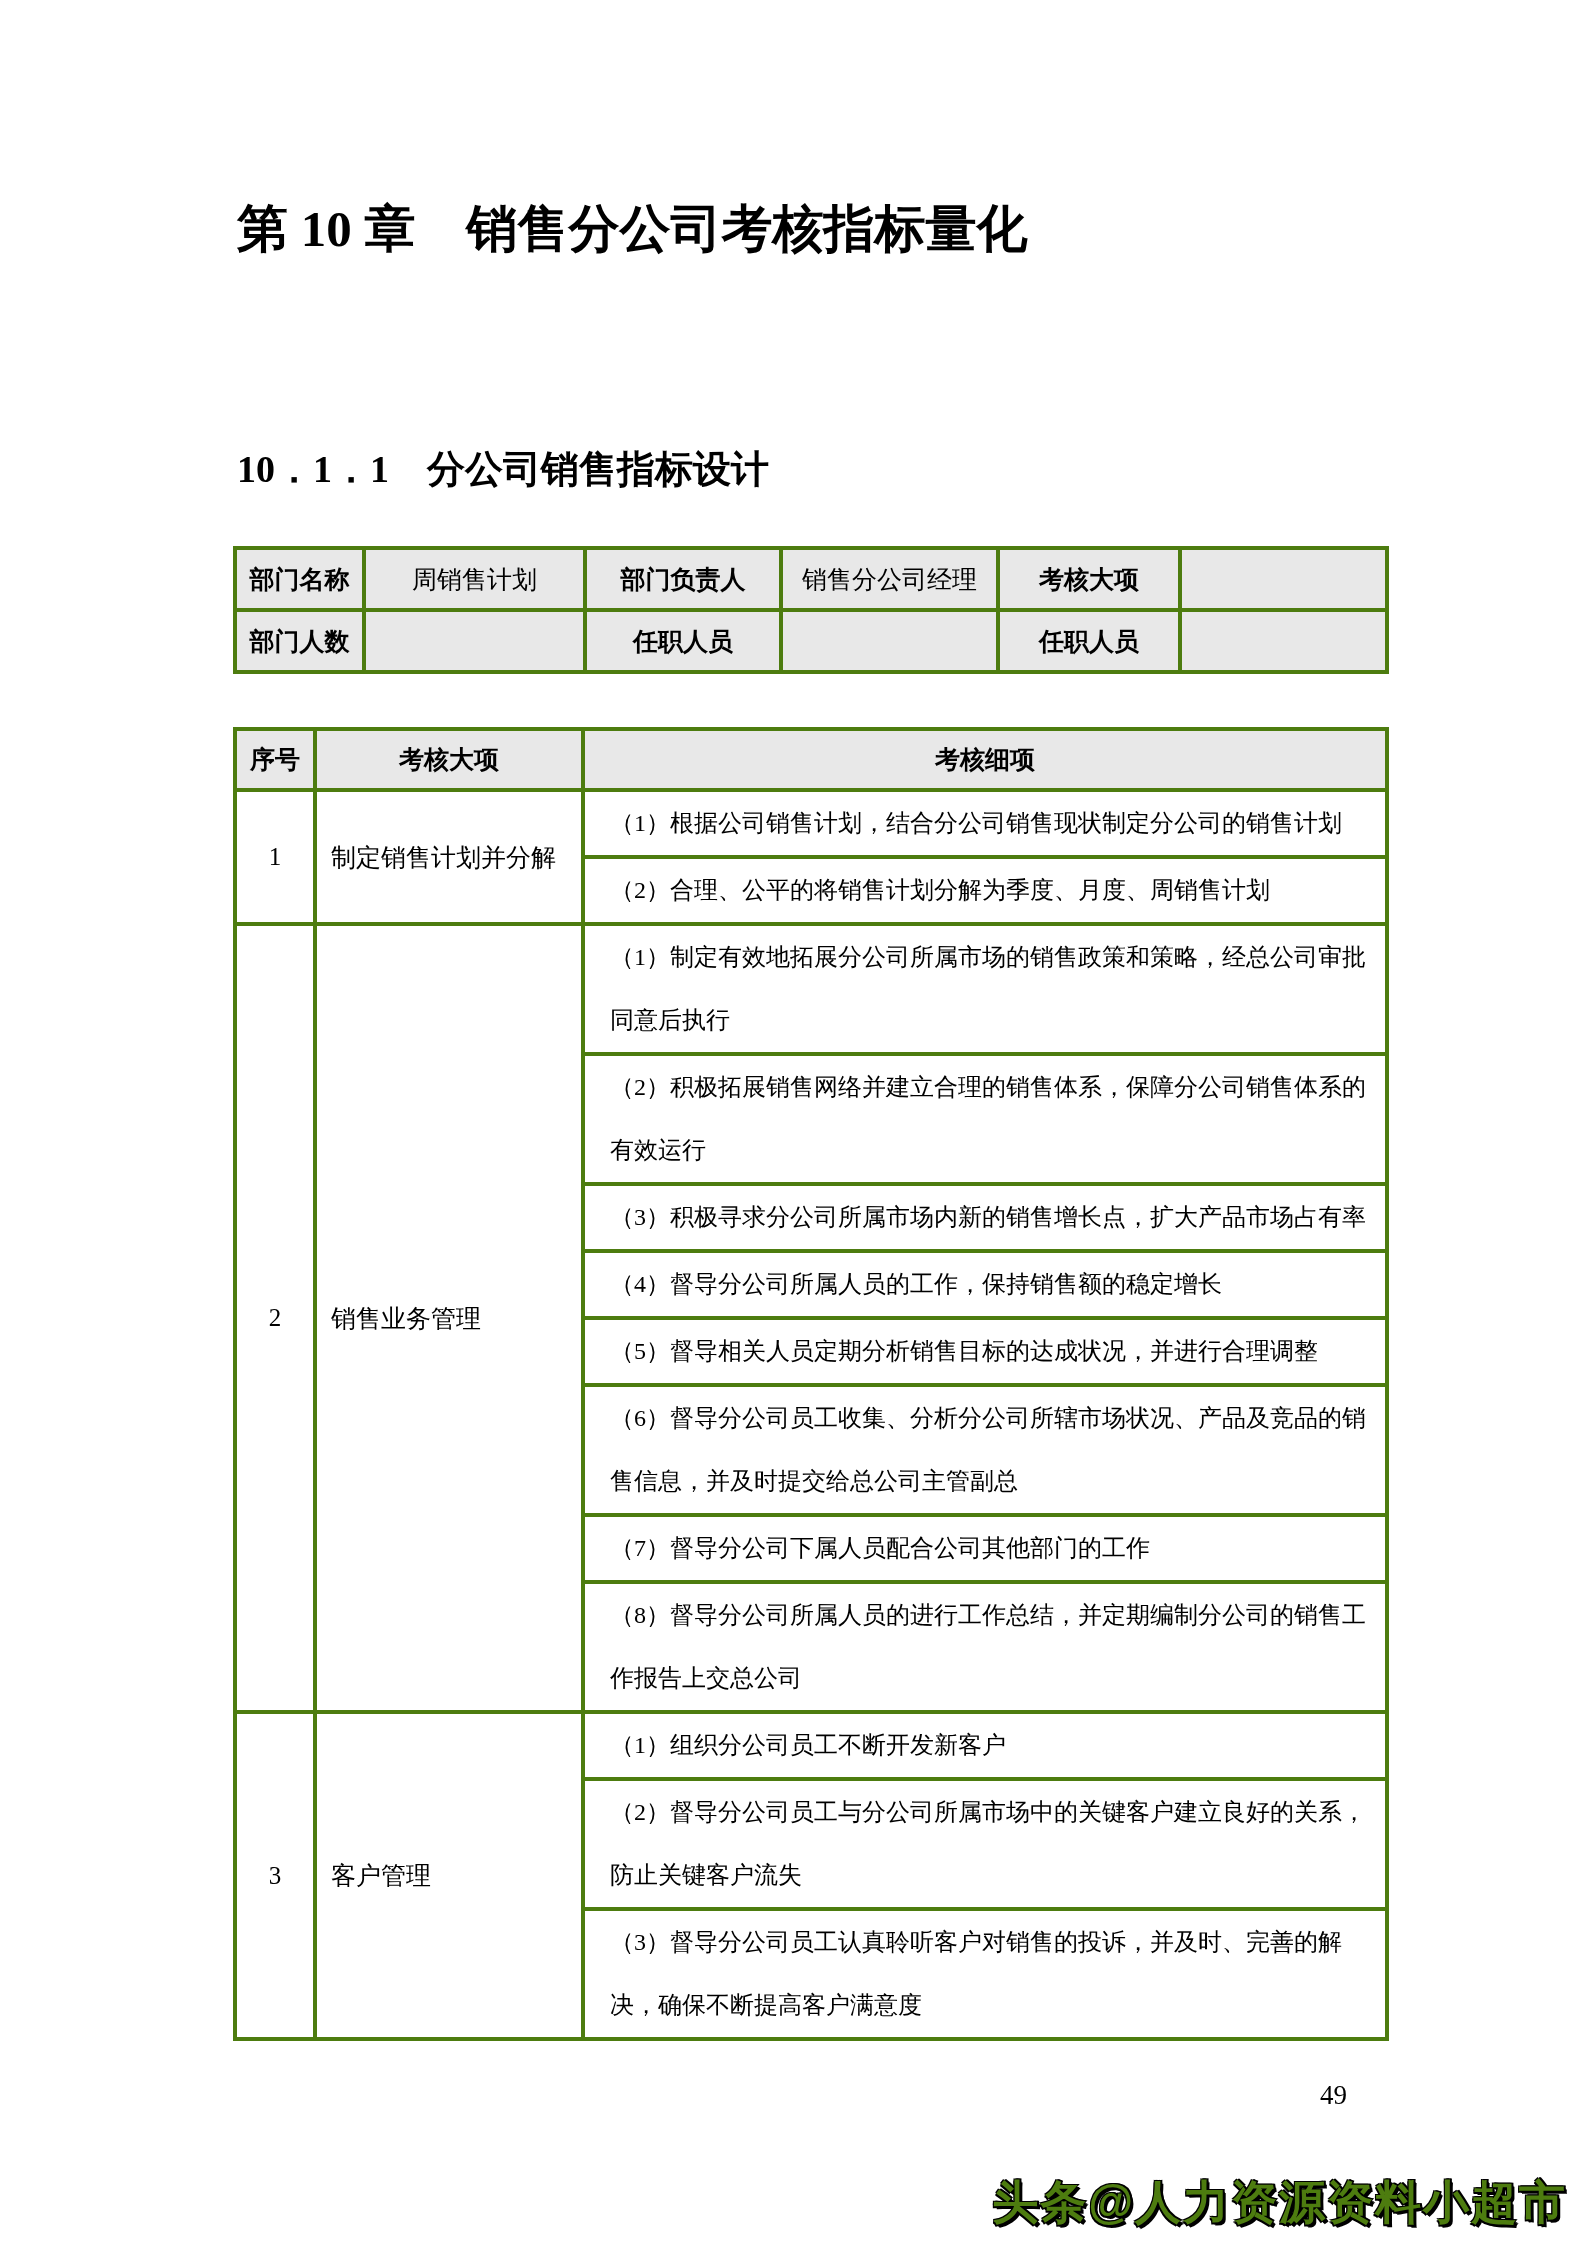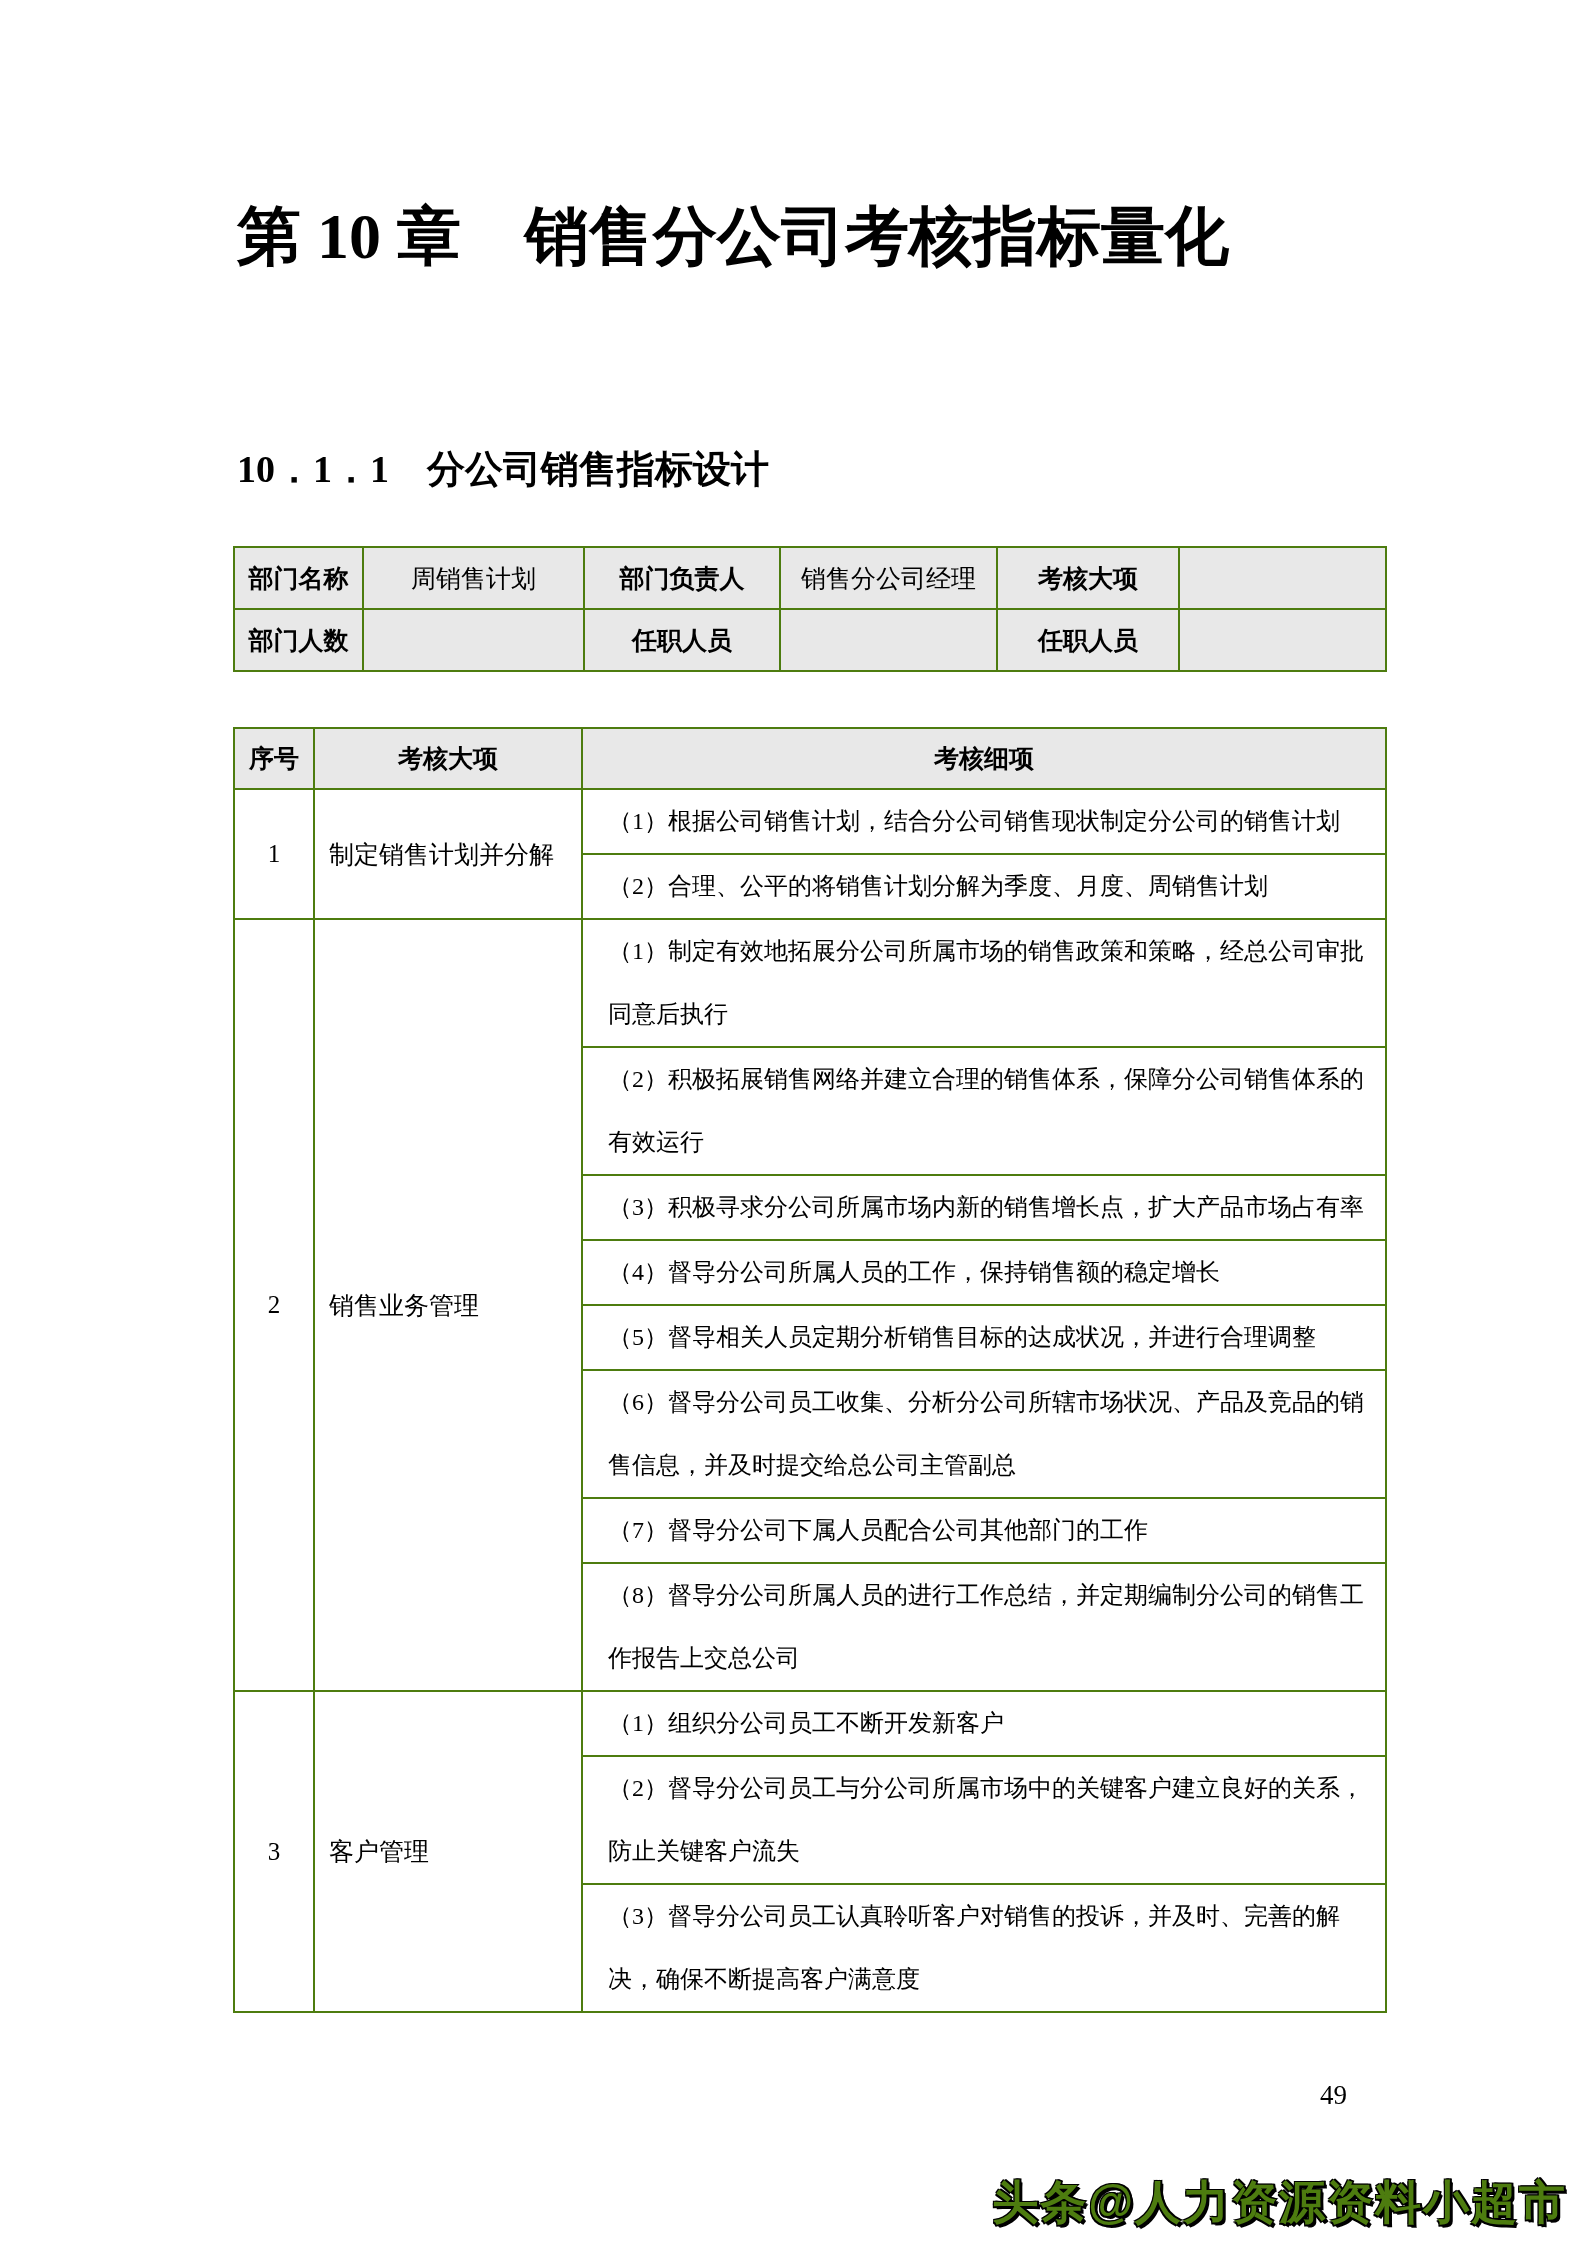--- a/index.html
+++ b/index.html
@@ -16,35 +16,35 @@
     color: #000000;
     overflow: hidden;
   }
   .heading {
     position: absolute;
     left: 237px;
     font-weight: bold;
     white-space: nowrap;
     line-height: 1.15;
   }
-  #chapter-title   { top: 200px; font-size: 64px; }
+  #chapter-title   { top: 200px; font-size: 51px; }
   #section-title   { top: 320px; font-size: 44px; }
   #subsection-title{ top: 448px; font-size: 38px; }
 
   table {
     position: absolute;
     left: 233px;
     border-collapse: collapse;
     table-layout: fixed;
     width: 1152px;
     font-family: "Liberation Serif", "DejaVu Serif", serif;
     color: #000;
   }
   td, th {
-    border: 2px solid #4d7c0f;
+    border: 4px solid #4d7c0f;
     padding: 0;
     overflow: hidden;
   }
 
   
   .info-table { top: 546px; }
   .info-table td {
     background: #e8e8e8;
     font-size: 25px;
     text-align: center;

